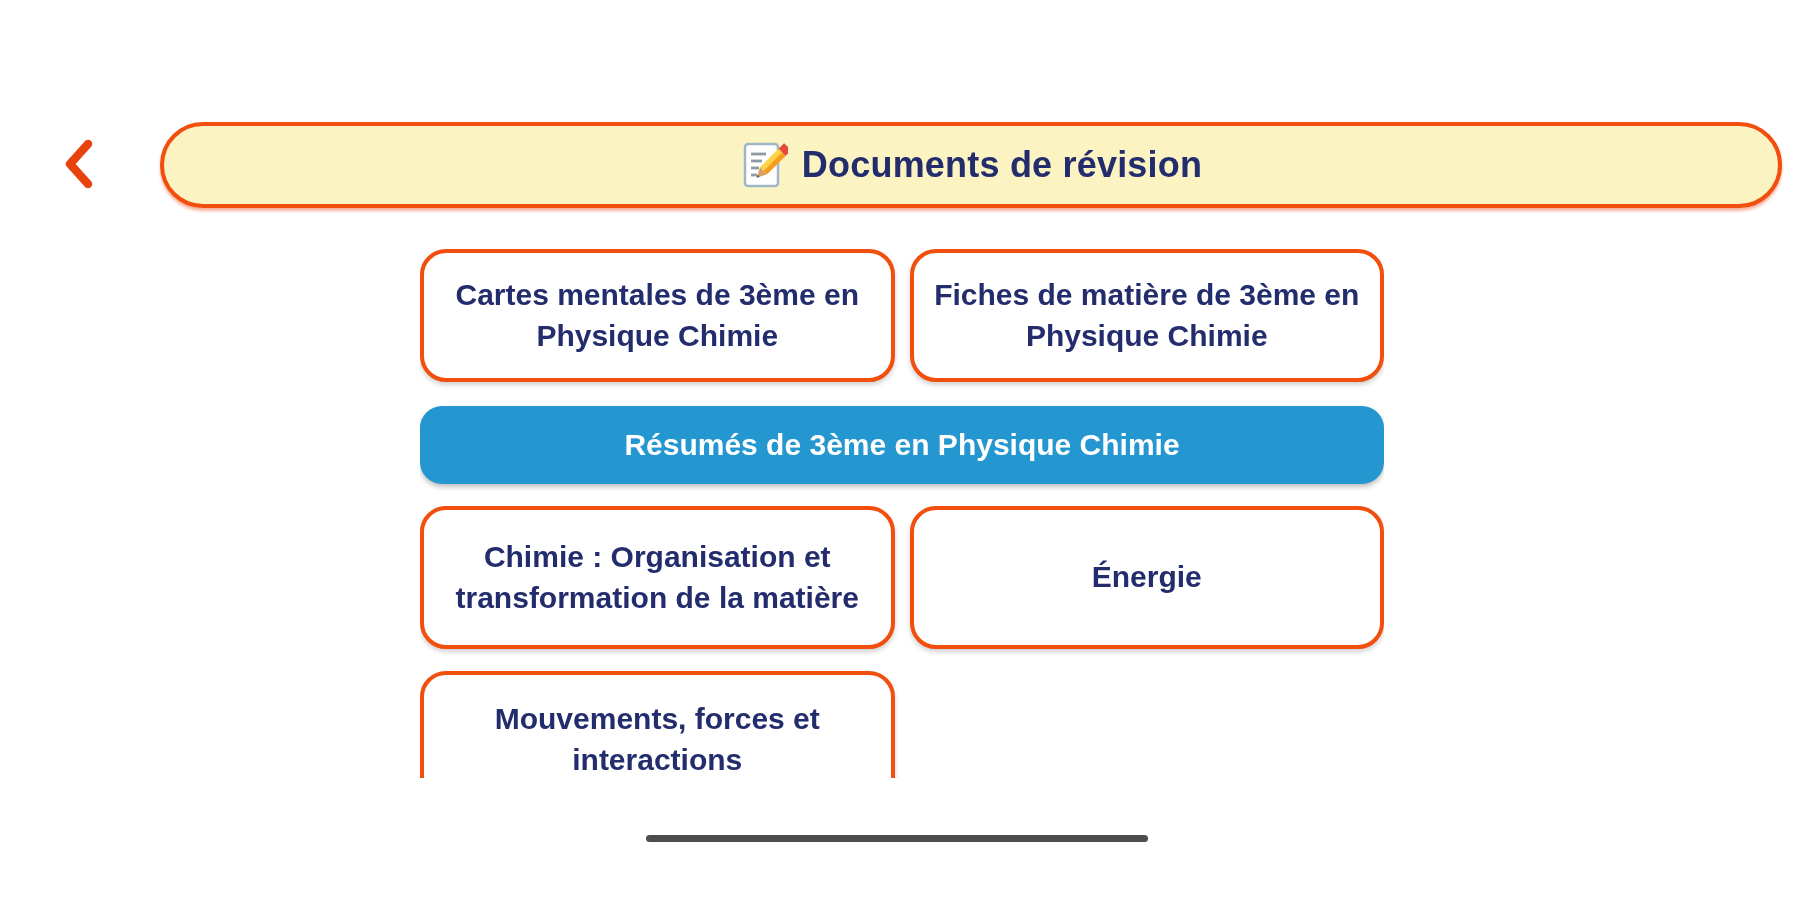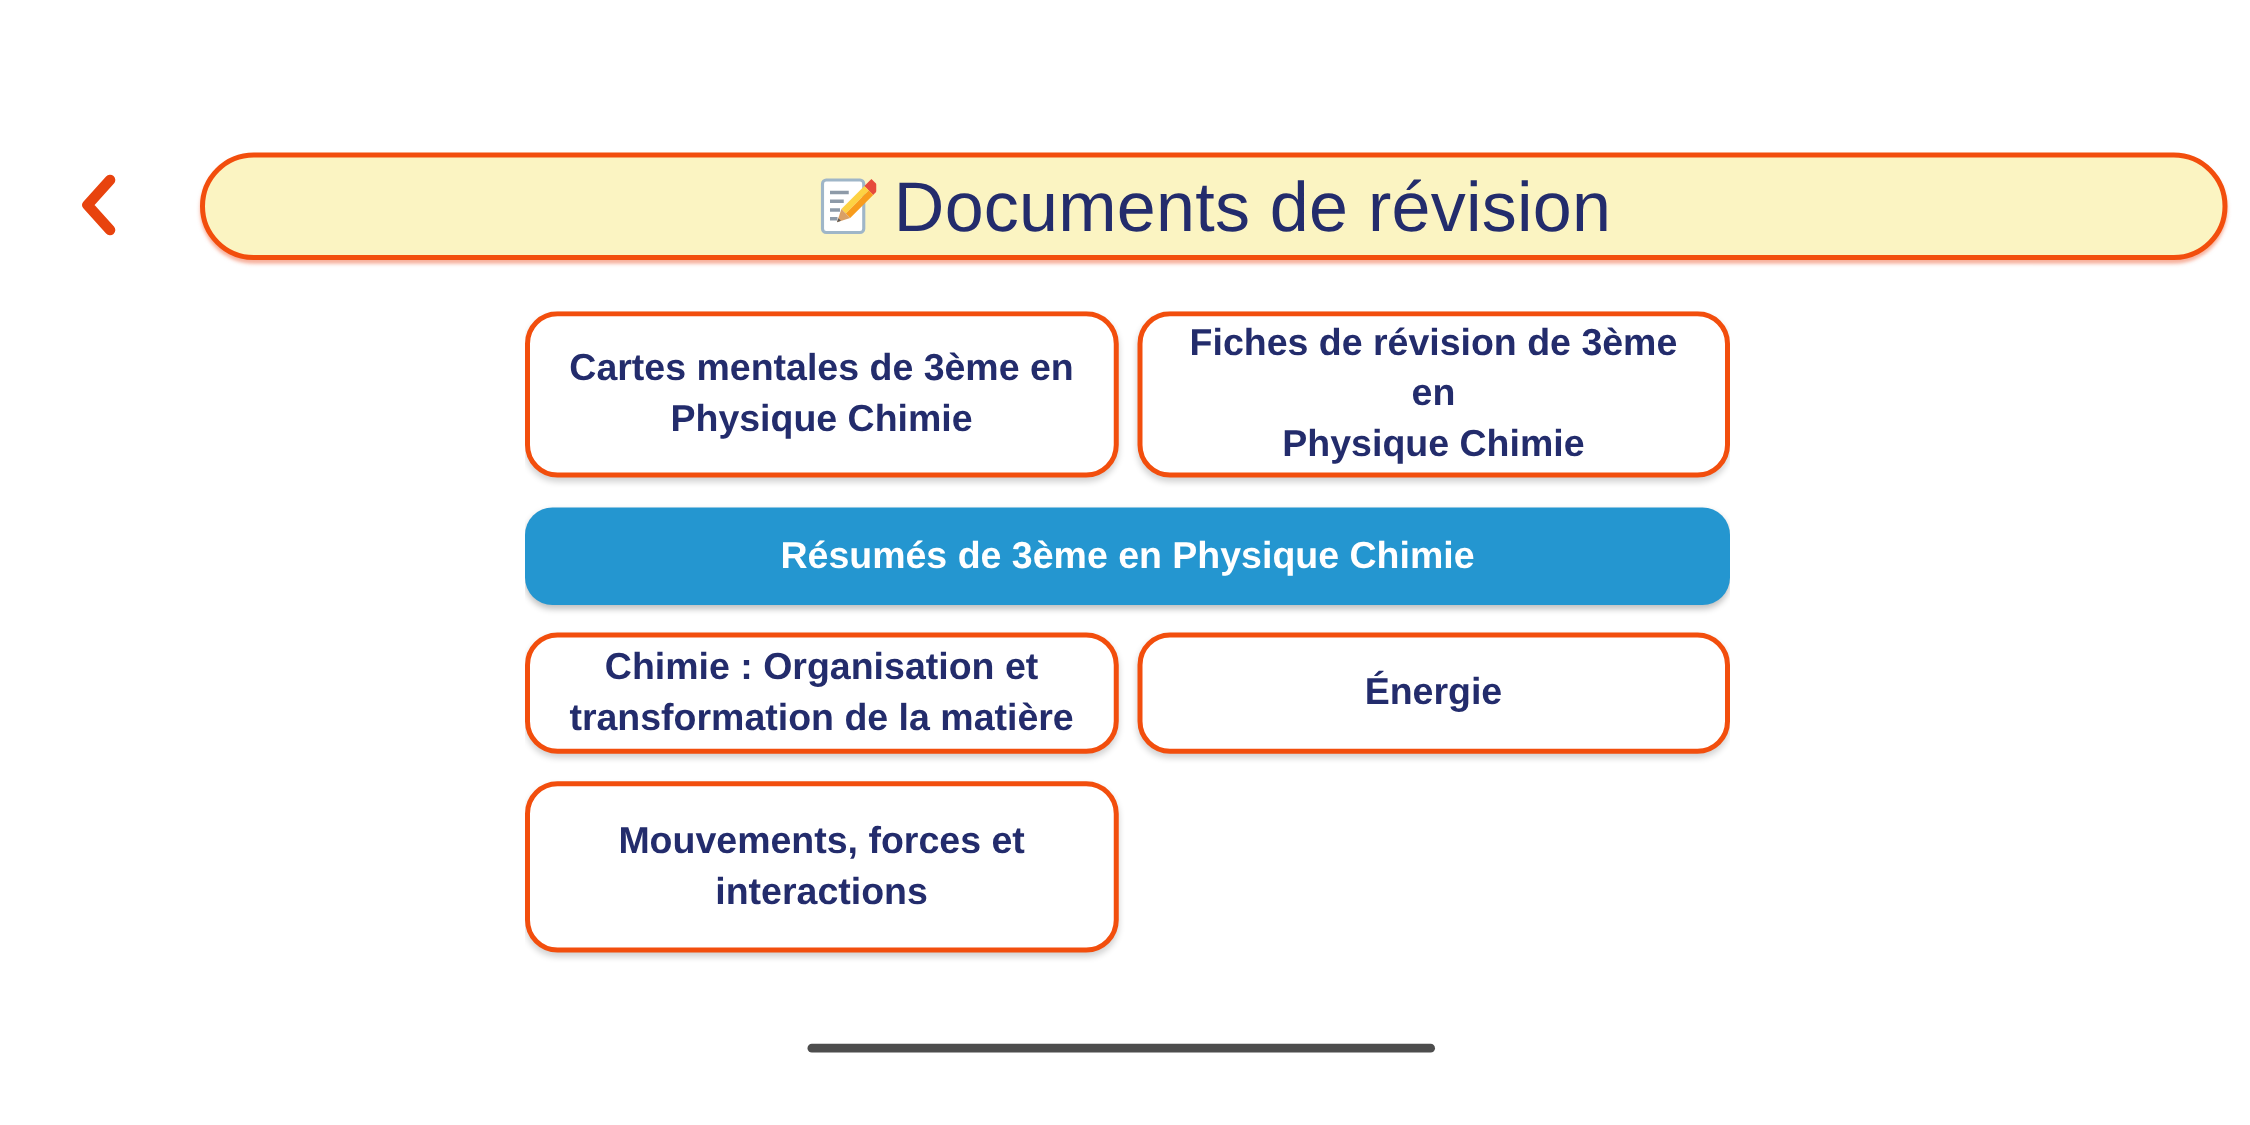--- a/index.html
+++ b/index.html
@@ -38,22 +38,22 @@
     background: var(--banner-bg, #FBF4C2);
     border: 4px solid var(--accent, #F24E0D);
     border-radius: 43px;
     display: flex;
     align-items: center;
     justify-content: center;
     gap: 14px;
     box-shadow: 0 3px 3px rgba(240, 100, 60, 0.5);
   }
   .banner-title {
-    font-size: 56px;
-    font-weight: 400;
+    font-size: 36px;
+    font-weight: 700;
     color: var(--navy, #232C6C);
     letter-spacing: 0.2px;
   }
   .memo-ic { display: inline-flex; }
 
   
   .content {
     position: absolute;
     left: 420px;
     top: 249px;
@@ -63,21 +63,21 @@
     display: flex;
     flex-direction: column;
   }
   .row {
     display: grid;
     grid-template-columns: 1fr 1fr;
     gap: 15px;
     flex-shrink: 0;
   }
   .row-1 { height: 133px; }
-  .row-2 { height: 97px; margin-bottom: 22px; }
+  .row-2 { height: 143px; margin-bottom: 22px; }
   .row-3 { height: 137px; }
 
   .card {
     background: var(--card-bg, #FFFFFF);
     border: 4px solid var(--accent, #F24E0D);
     border-radius: 26px;
     color: var(--navy, #232C6C);
     font-family: "Liberation Sans", sans-serif;
     font-size: 30px;
     font-weight: 700;
@@ -145,21 +145,21 @@
       </svg>
     </span>
     <span class="banner-title">Documents de révision</span>
   </div>
 
   <div class="content">
 
     <div class="row row-1">
       <button class="card">Cartes mentales de 3ème en
 Physique Chimie</button>
-      <button class="card">Fiches de révision de 3ème en
+      <button class="card">Fiches de matière de 3ème en
 Physique Chimie</button>
     </div>
 
     <button class="card filled">Résumés de 3ème en Physique Chimie</button>
 
     <div class="row row-2">
       <button class="card">Chimie : Organisation et
 transformation de la matière</button>
       <button class="card">Énergie</button>
     </div>

